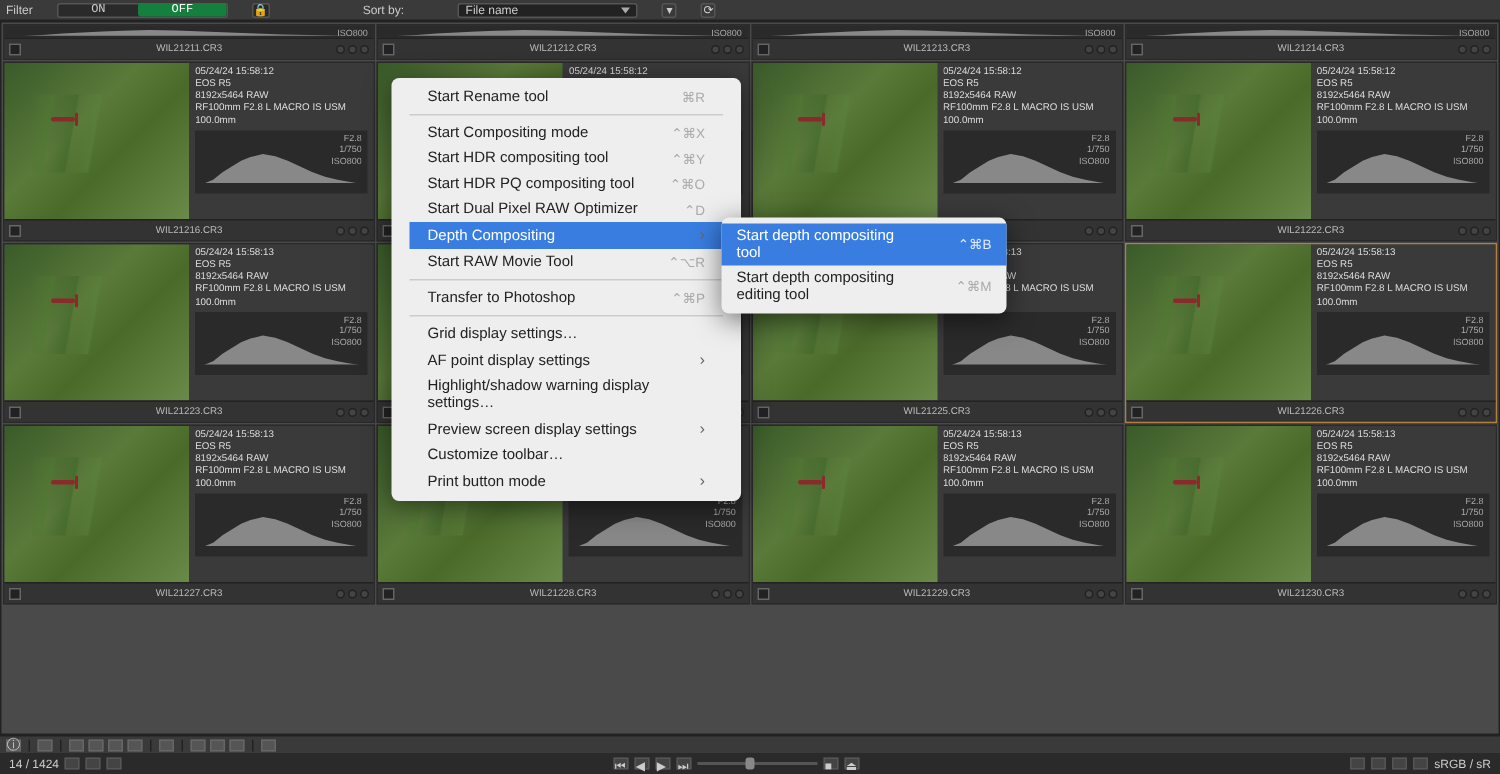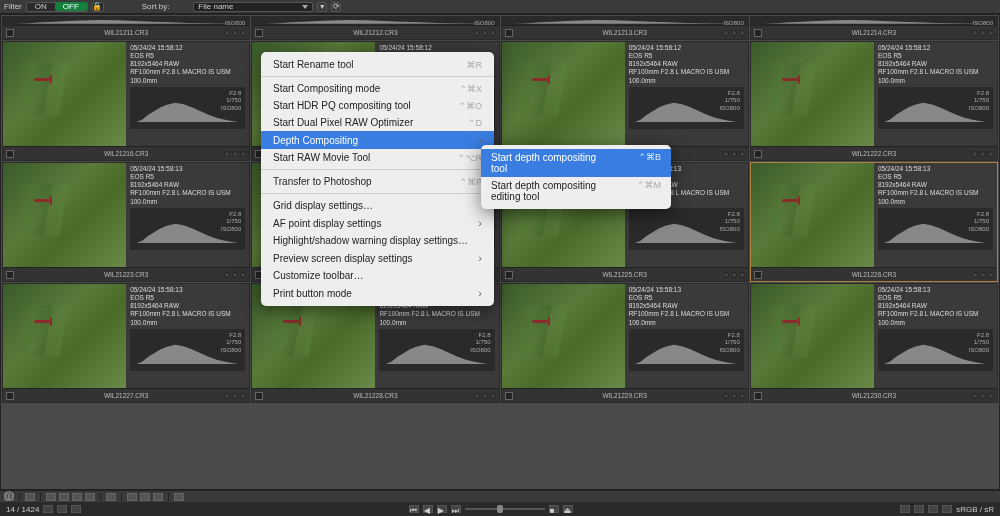--- a/index.html
+++ b/index.html
@@ -1,22 +1,22 @@
 <!DOCTYPE html>
 <html><head>
 <meta charset="utf-8">
 <style>
   * { box-sizing: border-box; margin: 0; padding: 0; font-family: "Helvetica Neue", Arial, sans-serif; }
   html, body { width: 1000px; height: 516px; background: #2b2b2b; color: #ccc; overflow: hidden; font-size: 9px; }
   .app { display: flex; flex-direction: column; height: 100%; }
 
   
-  .topbar { height: 14px; background: #3a3a3a; display: flex; align-items: center; padding: 0 4px; border-bottom: 1px solid #222; font-size: 8px; gap: 4px; }
+  .topbar { height: 14px; background: #3a3a3a; display: flex; align-items: center; padding: 0 4px; border-bottom: 1px solid #222; font-size: 8px; gap: 16px; }
   .topbar .seg { display: flex; align-items: center; background: #2a2a2a; border: 1px solid #555; border-radius: 2px; height: 10px; }
-  .topbar .seg span { padding: 0 8px; cursor: pointer; }
+  .topbar .seg span { padding: 0 22px; cursor: pointer; font-family: Liberation Mono, monospace; }
   .topbar .seg .active { background: #15803d; color: #fff; border-radius: 2px; }
   .topbar .lock { width: 12px; text-align: center; }
   .topbar .sortbox { background: #222; border: 1px solid #555; border-radius: 2px; height: 10px; padding: 0 4px; width: 120px; display: flex; align-items: center; justify-content: space-between; margin-left: 20px; }
   .topbar .arrow { width: 10px; height: 10px; display: flex; align-items: center; justify-content: center; border: 1px solid #555; border-radius: 2px; }
 
   
   .grid-wrap { flex: 1; overflow: hidden; background: #4a4a4a; border: 1px solid #222; position: relative; }
   .grid { display: grid; grid-template-columns: repeat(4, 1fr); grid-auto-rows: 120px; gap: 1px; padding: 1px; }
   .cell { background: #3a3a3a; display: flex; flex-direction: column; border: 1px solid #2a2a2a; position: relative; }
   .cell.sel { border: 1px solid #b08040; }
@@ -33,29 +33,29 @@
     background: linear-gradient(to top, #888 0%, #888 100%);
     clip-path: polygon(0% 100%, 6% 90%, 12% 70%, 18% 55%, 24% 40%, 30% 30%, 38% 22%, 46% 28%, 54% 40%, 62% 55%, 70% 70%, 78% 82%, 86% 90%, 94% 96%, 100% 100%);
   }
   .cell .histo .meta { position:absolute; top:3px; right:4px; font-size:6px; text-align:right; color:#aaa; }
   .cell .bar { height: 14px; background:#333; border-top:1px solid #222; display:flex; align-items:center; justify-content:center; font-size:6.5px; color:#bbb; position:relative; }
   .cell .bar .ck { position:absolute; left:3px; width:8px; height:8px; border:1px solid #666; background:#222; }
   .cell .bar .dots { position:absolute; right:3px; display:flex; gap:2px; }
   .cell .bar .dots span { width:6px; height:6px; border-radius:50%; background:#444; border:1px solid #222; }
 
   
-  .ctx { position: absolute; top: 37px; left: 260px; width: 233px; background: #eee; color: #222; border-radius: 5px; box-shadow: 0 4px 18px rgba(0,0,0,.5); font-size: 10px; z-index: 20; padding: 4px 0; }
+  .ctx { position: absolute; top: 37px; left: 260px; width: 233px; background: #eee; color: #222; border-radius: 5px; box-shadow: 0 4px 18px rgba(0,0,0,.5); font-size: 10px; z-index: 20; padding: 4px 12px; }
   .ctx .item { padding: 3px 12px; display:flex; justify-content:space-between; align-items:center; cursor: default; }
   .ctx .item.arrowed::after { content:"›"; font-size: 11px; color:#666; }
   .ctx .item.hl { background: #3a7de0; color:#fff; }
   .ctx .item .sc { color:#aaa; font-size:9px; }
   .ctx .sep { height:1px; background:#ccc; margin:3px 0; }
 
   .submenu { position:absolute; top:130px; left:480px; width:190px; background:#eee; color:#222; border-radius:5px; box-shadow:0 4px 18px rgba(0,0,0,.5); font-size:10px; z-index:21; padding:4px 0; }
-  .submenu .item { padding:3px 10px; display:flex; justify-content:space-between; align-items:flex-start;gap:32px; }
+  .submenu .item { padding:3px 10px; display:flex; justify-content:space-between; align-items:center;gap:32px; }
   .submenu .item.hl { background:#3a7de0; color:#fff; }
   .submenu .item .sc { color:#aaa; font-size:9px; }
   .submenu .item.hl .sc { color:#dfeaff; }
 
   
   .toolbar1 { height: 12px; background:#3a3a3a; border-top:1px solid #222; display:flex; align-items:center; padding:0 4px; gap:3px; }
   .toolbar1 .ico { width:10px; height:8px; background:#555; border:1px solid #666; display:flex; align-items:center; justify-content:center; }
   .toolbar1 .sep { width:1px; height:8px; background:#222; margin:0 2px; }
   .statusbar { height: 14px; background:#2a2a2a; display:flex; align-items:center; padding:0 6px; justify-content:space-between; font-size:8px; }
   .statusbar .left, .statusbar .center, .statusbar .right { display:flex; align-items:center; gap:4px; }
@@ -470,20 +470,24 @@
         <div class="item">
           <span>Start Rename tool</span>
           <span class="sc">⌘R</span>
         </div>
         <div class="sep"></div>
         <div class="item">
           <span>Start Compositing mode</span>
           <span class="sc">⌃⌘X</span>
         </div>
         <div class="item">
+          <span>Start HDR compositing tool</span>
+          <span class="sc">⌃⌘Y</span>
+        </div>
+        <div class="item">
           <span>Start HDR PQ compositing tool</span>
           <span class="sc">⌃⌘O</span>
         </div>
         <div class="item">
           <span>Start Dual Pixel RAW Optimizer</span>
           <span class="sc">⌃D</span>
         </div>
         <div class="item arrowed hl">
           <span>Depth Compositing</span>
         </div>

